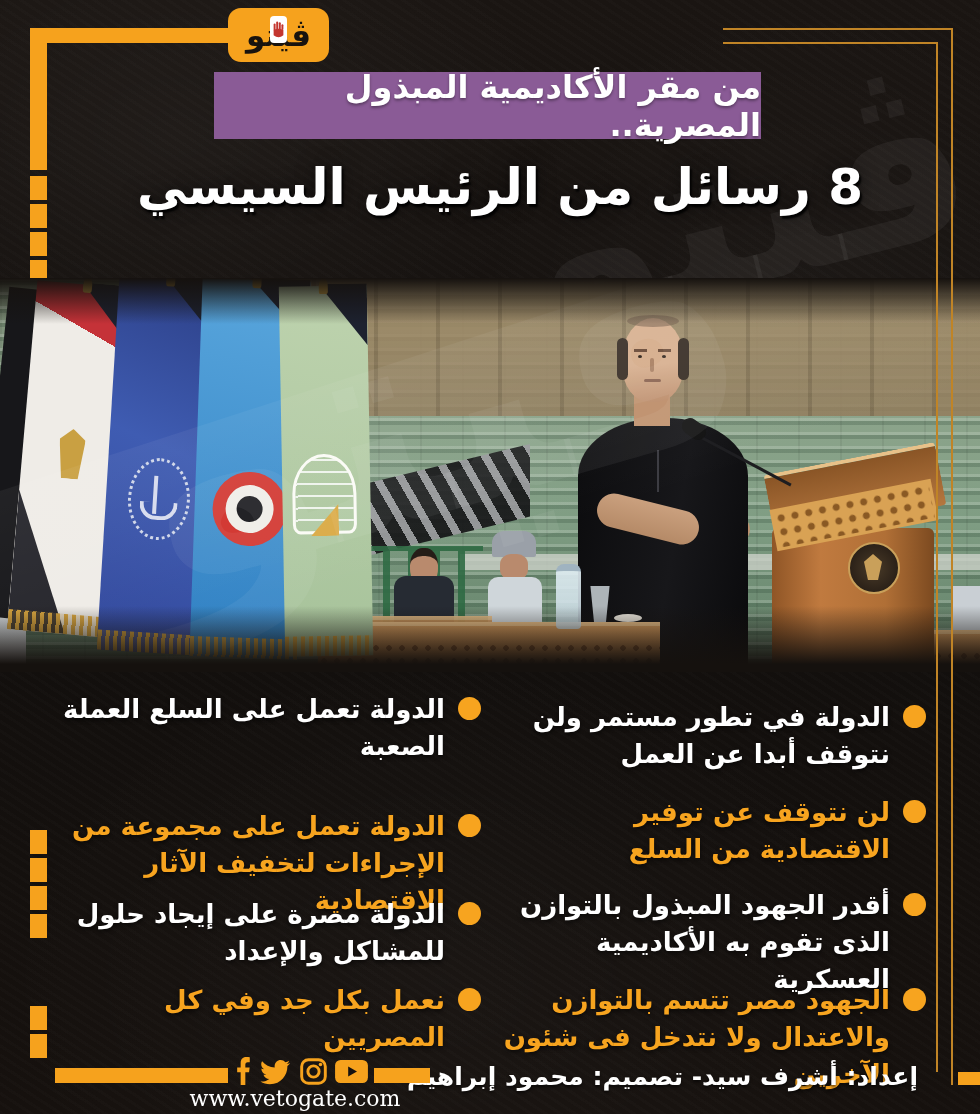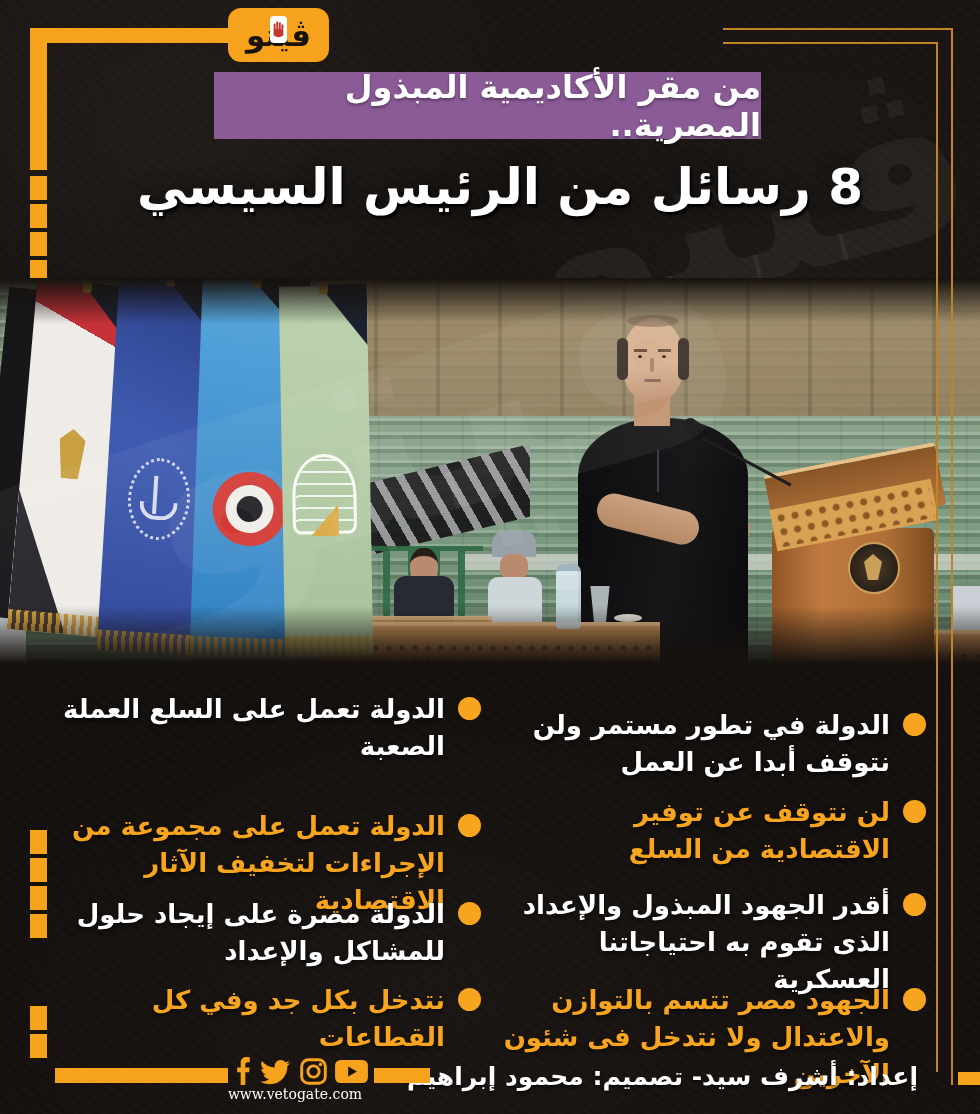--- a/index.html
+++ b/index.html
@@ -152,34 +152,34 @@
       background:linear-gradient(rgba(255,255,255,.05),transparent);transform:rotate(-18deg);}
   .ph-fade-top{left:0;top:0;width:100%;height:46px;background:linear-gradient(#15110e,rgba(21,17,14,0));z-index:9;}
   .ph-fade-bot{left:0;top:328px;width:100%;height:66px;background:linear-gradient(rgba(21,17,14,0),#15110e 88%);z-index:9;}
   
   .col{position:absolute;direction:rtl;font-weight:bold;font-size:26px;line-height:37px;z-index:20;}
   .col .item{position:absolute;display:flex;align-items:flex-start;gap:13px;width:100%;
       text-shadow:0 2px 4px rgba(0,0,0,.6);}
   .col .dot{width:23px;height:23px;border-radius:50%;background:#F7A41F;flex:0 0 auto;margin-top:6px;}
   .col-r{left:498px;top:691px;width:428px;}
   .col-l{left:40px;top:691px;width:441px;}
-  .col-r .i1{top:16px}.col-r .i2{top:103px}.col-r .i3{top:196px}.col-r .i4{top:291px}
+  .col-r .i1{top:8px}.col-r .i2{top:103px}.col-r .i3{top:196px}.col-r .i4{top:291px}
   .col-l .i1{top:0}.col-l .i2{top:117px}.col-l .i3{top:205px}.col-l .i4{top:291px}
   .t-w{color:#fff}.t-o{color:#F7A41F}
   
   .credits{position:absolute;right:62px;top:1062px;direction:rtl;color:#fff;font-weight:bold;font-size:25px;z-index:20;
       text-shadow:0 2px 3px rgba(0,0,0,.6);}
   .credit-dash{left:958px;top:1072px;width:22px;height:13px;z-index:20;}
   .social{left:0;top:1054px;width:460px;height:60px;z-index:20;}
   .social .sbar1{position:absolute;left:55px;top:14px;width:173px;height:15px;background:#F6A21D;}
   .social .sbar2{position:absolute;left:374px;top:14px;width:56px;height:15px;background:#F6A21D;}
   .sic{position:absolute;top:2px;}
   .sic-f{left:236px}.sic-tw{left:260px;top:6px}.sic-ig{left:300px;top:4px}.sic-yt{left:335px;top:6px}
   .site{position:absolute;left:180px;top:32px;width:230px;text-align:center;color:#fff;
-      font-family:"DejaVu Serif","Liberation Serif",serif;font-size:14px;}
+      font-family:"DejaVu Serif","Liberation Serif",serif;font-size:22px;}
 </style>
 </head>
 <body>
 
 <div class="canvas">
 
   <div class="abs org bar-h"></div>
   <div class="abs org bar-v"></div>
   <div class="abs org dash" style="top:176px"></div>
   <div class="abs org dash" style="top:204px"></div>
@@ -307,21 +307,21 @@
     <div class="item i1">
       <span class="dot"></span>
       <span class="t-w">الدولة في تطور مستمر ولن نتوقف أبدا عن العمل</span>
     </div>
     <div class="item i2">
       <span class="dot"></span>
       <span class="t-o">لن نتوقف عن توفير الاقتصادية من السلع</span>
     </div>
     <div class="item i3">
       <span class="dot"></span>
-      <span class="t-w">أقدر الجهود المبذول والإعداد الذى تقوم به احتياجاتنا العسكرية</span>
+      <span class="t-w">أقدر الجهود المبذول بالتوازن الذى تقوم به الأكاديمية العسكرية</span>
     </div>
     <div class="item i4">
       <span class="dot"></span>
       <span class="t-o">الجهود مصر تتسم بالتوازن والاعتدال ولا نتدخل فى شئون الآخرين</span>
     </div>
   </div>
 
   <div class="col col-l">
     <div class="item i1">
       <span class="dot"></span>
@@ -330,21 +330,21 @@
     <div class="item i2">
       <span class="dot"></span>
       <span class="t-o">الدولة تعمل على مجموعة من الإجراءات لتخفيف الآثار الاقتصادية</span>
     </div>
     <div class="item i3">
       <span class="dot"></span>
       <span class="t-w">الدولة مصرة على إيجاد حلول للمشاكل والإعداد</span>
     </div>
     <div class="item i4">
       <span class="dot"></span>
-      <span class="t-o">نتدخل بكل جد وفي كل القطاعات</span>
+      <span class="t-o">نعمل بكل جد وفي كل المصريين</span>
     </div>
   </div>
 
   <div class="credits">إعداد: أشرف سيد- تصميم: محمود إبراهيم</div>
   <div class="abs org credit-dash"></div>
 
   <div class="abs social">
     <div class="sbar1"></div>
     <span class="sic sic-f">
       <svg width="14" height="30" viewBox="0 0 12 24" fill="#F6A21D">

